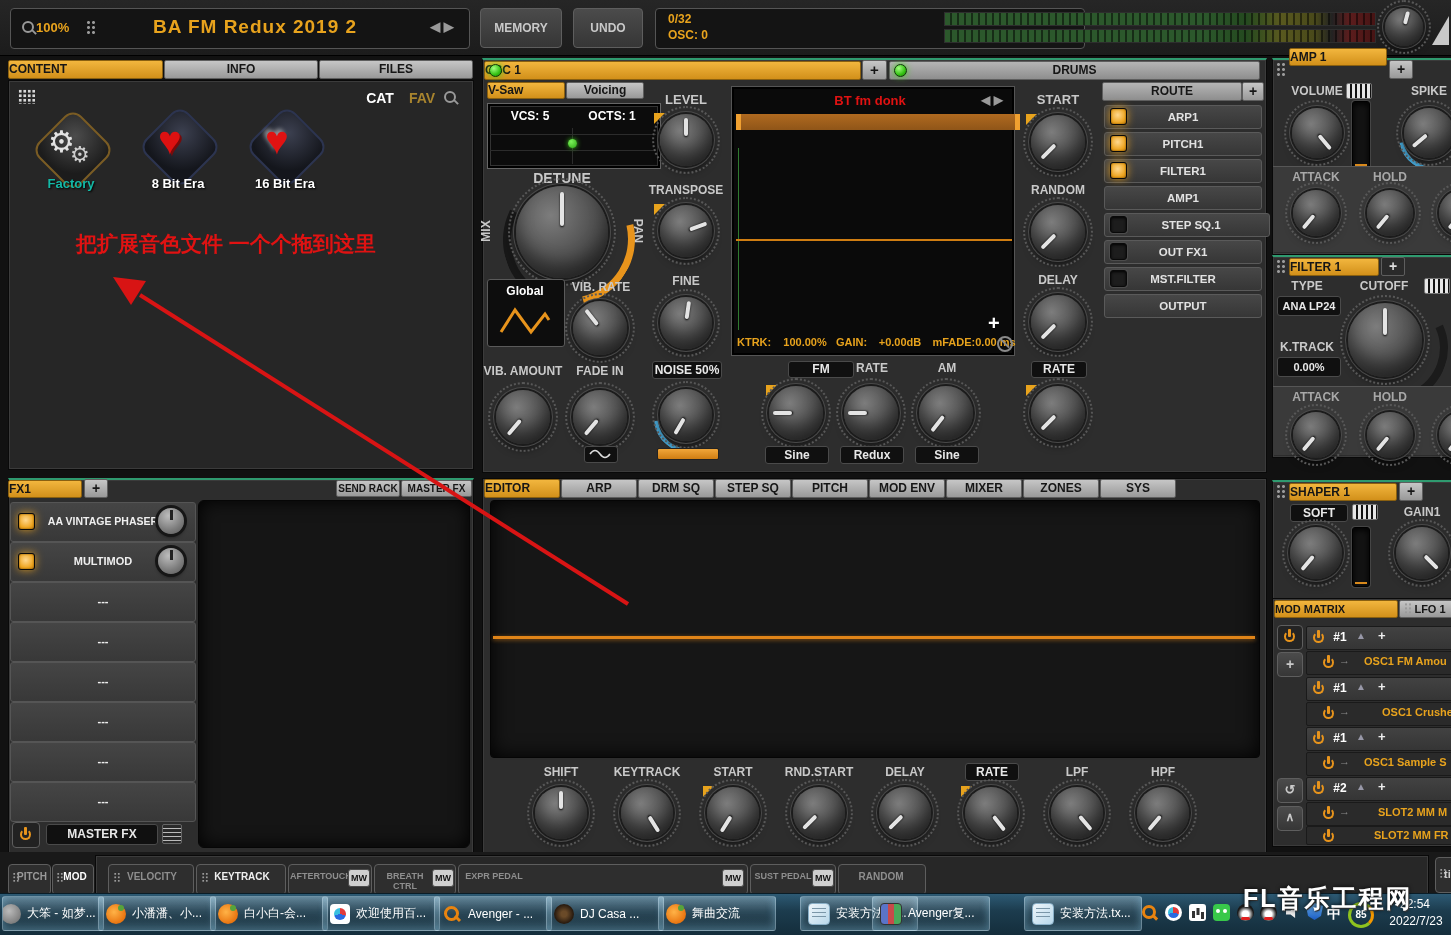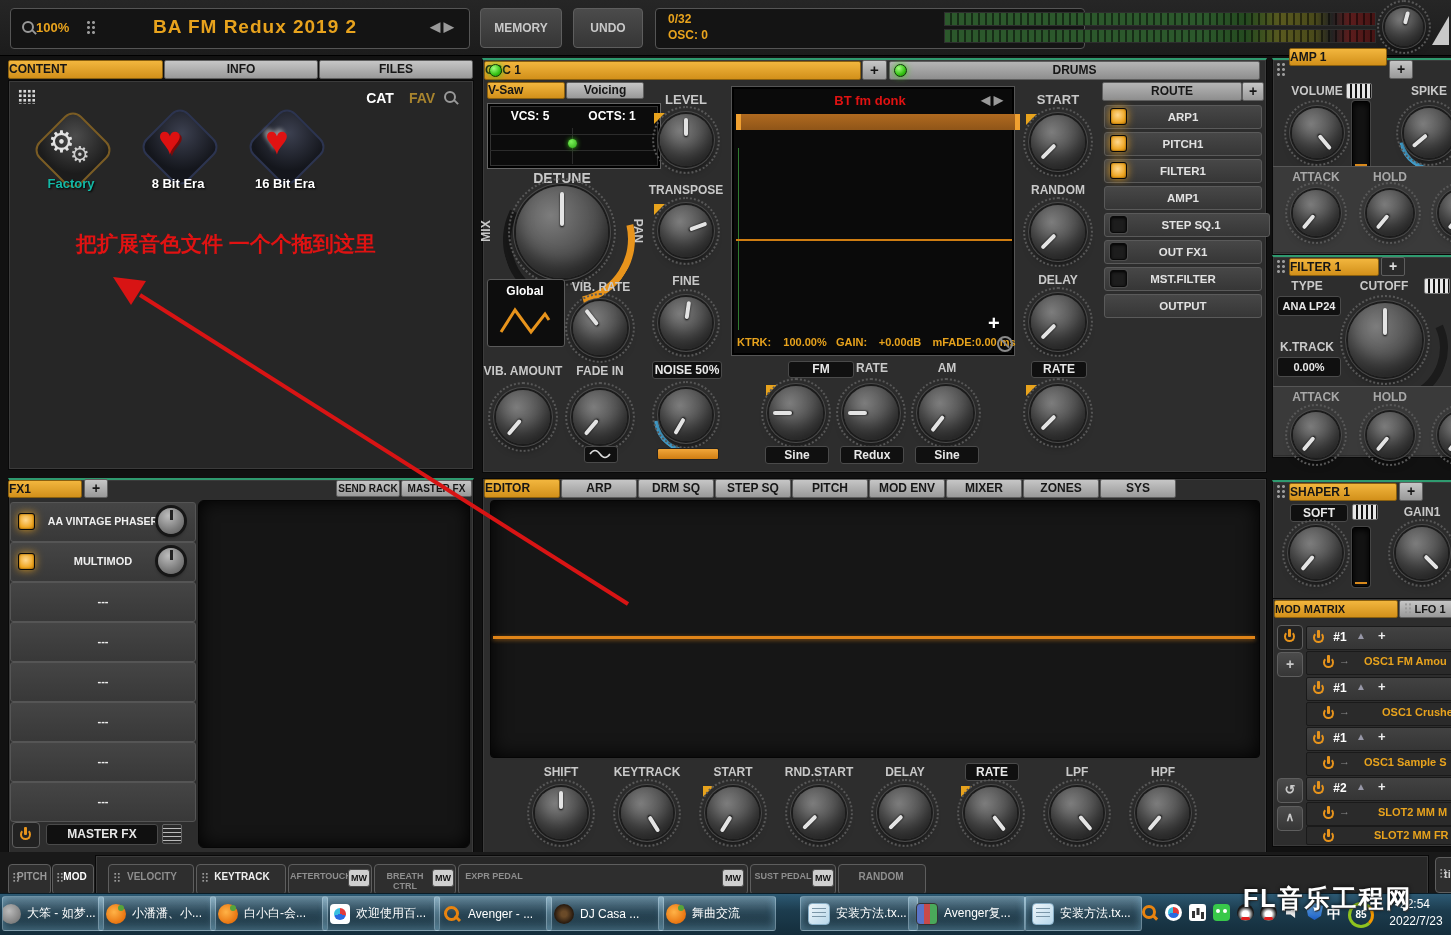--- a/index.html
+++ b/index.html
@@ -545,21 +545,21 @@
 <div class="tbi" style="left:658px;width:102px;">
   <span class="ticon flic"></span>
   <span>舞曲交流</span>
   </div>
 <div class="tbi" style="left:800px;width:102px;">
   <span class="ticon" style="background:linear-gradient(135deg,#eef6fb,#b9d8ea);border:1px solid #8ab0c8;">
       <span style="position:absolute;left:3px;top:4px;right:3px;height:1.5px;background:#7a96a8;box-shadow:0 4px 0 #7a96a8,0 8px 0 #7a96a8;"></span>
     </span>
   <span>安装方法.tx...</span>
   </div>
-<div class="tbi" style="left:908px;width:102px;text-align:right;">
+<div class="tbi" style="left:872px;width:102px;text-align:right;">
   <span class="ticon" style="background:linear-gradient(90deg,#5a74c8 0 33%,#c84a4a 33% 66%,#4aa85a 66% 100%);border:1px solid #333;"></span>
   <span>Avenger复...</span>
   </div>
 <div class="tbi" style="left:1024px;width:102px;">
   <span class="ticon" style="background:linear-gradient(135deg,#eef6fb,#b9d8ea);border:1px solid #8ab0c8;">
       <span style="position:absolute;left:3px;top:4px;right:3px;height:1.5px;background:#7a96a8;box-shadow:0 4px 0 #7a96a8,0 8px 0 #7a96a8;"></span>
     </span>
   <span>安装方法.tx...</span>
   </div>
 

